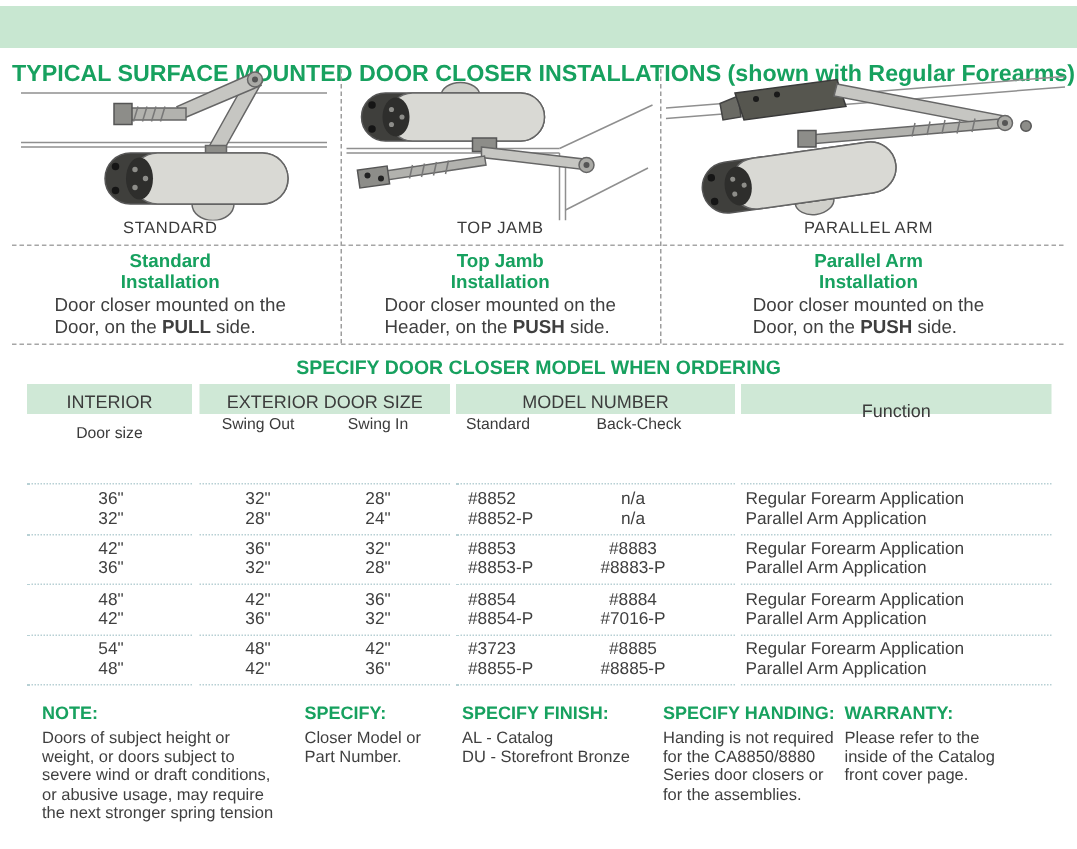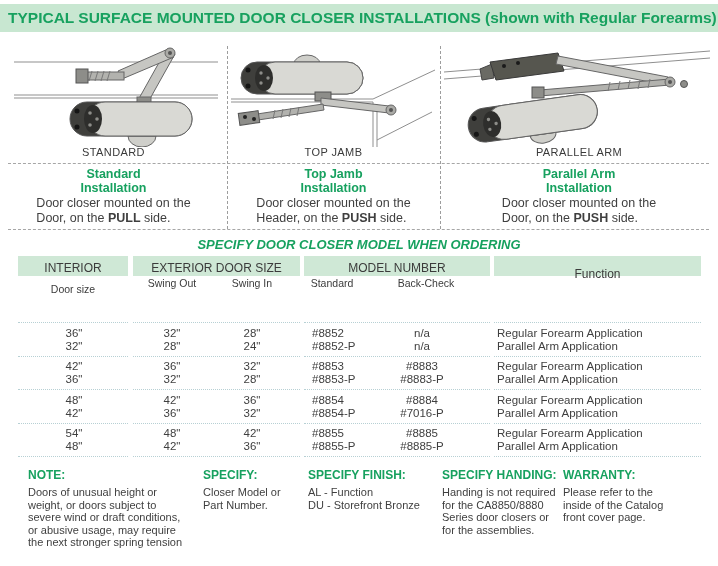--- a/index.html
+++ b/index.html
@@ -1,38 +1,38 @@
 <!DOCTYPE html>
 <html><head>
 <meta charset="utf-8">
 <style>
   html,body{margin:0;padding:0;background:#ffffff;}
   .canvas{position:relative;width:718px;height:566px;background:#fff;overflow:hidden;
           font-family:"Liberation Sans","DejaVu Sans",sans-serif;color:#3f3f3f;}
 
   
   .topbar{position:absolute;left:0;top:4px;width:718px;height:28px;background:#c8e7d1;}
-  .topbar span{display:block;padding-left:8px;line-height:28px;font-size:15.5px;font-weight:bold;color:#17a15f;white-space:nowrap;}
+  .topbar span{display:block;padding-left:8px;line-height:28px;font-size:15.5px;font-weight:bold;color:#17a15f;white-space:nowrap;margin-top:32px;}
 
   
   .panel{position:absolute;top:42px;height:120px;}
   .panel svg{position:absolute;left:0;top:0;}
   .caption{position:absolute;left:0;top:104px;width:100%;text-align:center;font-size:11px;letter-spacing:.4px;color:#3a3a3a;}
 
   .vdiv{position:absolute;top:46px;height:183px;width:0;border-left:1px dashed #9d9d9d;}
   .hdash{position:absolute;left:8px;width:701px;height:0;border-top:1px dashed #a6a6a6;}
 
   
   .desc{position:absolute;top:167px;text-align:center;}
   .desc .t{font-size:12.5px;line-height:14px;font-weight:bold;color:#17a15f;}
   .desc .b{display:inline-block;text-align:left;font-size:12.5px;line-height:14.5px;color:#3f3f3f;margin-top:1px;}
   .desc .b span,.desc .b b{white-space:pre;}
 
   
-  .ordhead{position:absolute;left:0;top:237px;width:718px;text-align:center;font-size:13px;font-weight:bold;color:#17a15f;font-style:italic;}
+  .ordhead{position:absolute;left:0;top:237px;width:718px;text-align:center;font-size:13px;font-weight:bold;color:#17a15f;}
 
   
   .hbox{position:absolute;top:256px;height:20px;background:#cfe8d6;color:#3b3b3b;}
   .hb-title{text-align:center;font-size:12px;margin-top:5px;white-space:nowrap;}
   .hb-sub{text-align:center;font-size:10.5px;margin-top:8px;white-space:nowrap;}
   .hb-abs{position:absolute;top:21px;font-size:10.5px;text-align:center;white-space:nowrap;}
   .hb-mid{line-height:36px;text-align:center;font-size:12px;}
 
   
   .sep{position:absolute;left:18px;width:683px;height:1px;}
@@ -293,49 +293,49 @@
     <span class="c1">36"</span>
     <span class="c2">32"</span>
     <span class="c3">#8854-P</span>
     <span class="c4">#7016-P</span>
     <span class="c5">Parallel Arm Application</span>
   </div>
   <div class="trow" style="top:427px">
     <span class="c0">54"</span>
     <span class="c1">48"</span>
     <span class="c2">42"</span>
-    <span class="c3">#8855</span>
+    <span class="c3">#3723</span>
     <span class="c4">#8885</span>
     <span class="c5">Regular Forearm Application</span>
   </div>
   <div class="trow" style="top:440px">
     <span class="c0">48"</span>
     <span class="c1">42"</span>
     <span class="c2">36"</span>
     <span class="c3">#8855-P</span>
     <span class="c4">#8885-P</span>
     <span class="c5">Parallel Arm Application</span>
   </div>
 
   <div class="fn" style="left:28px;width:180px">
     <div class="fnh">NOTE:</div>
-    <span class="ln">Doors of unusual height or</span>
+    <span class="ln">Doors of subject height or</span>
     <span class="ln">weight, or doors subject to</span>
     <span class="ln">severe wind or draft conditions,</span>
     <span class="ln">or abusive usage, may require</span>
     <span class="ln">the next stronger spring tension</span>
   </div>
   <div class="fn" style="left:203px;width:110px">
     <div class="fnh">SPECIFY:</div>
     <span class="ln">Closer Model or</span>
     <span class="ln">Part Number.</span>
   </div>
   <div class="fn" style="left:308px;width:140px">
     <div class="fnh">SPECIFY FINISH:</div>
-    <span class="ln">AL - Function</span>
+    <span class="ln">AL - Catalog</span>
     <span class="ln">DU - Storefront Bronze</span>
   </div>
   <div class="fn" style="left:442px;width:130px">
     <div class="fnh">SPECIFY HANDING:</div>
     <span class="ln">Handing is not required</span>
     <span class="ln">for the CA8850/8880</span>
     <span class="ln">Series door closers or</span>
     <span class="ln">for the assemblies.</span>
   </div>
   <div class="fn" style="left:563px;width:140px">

